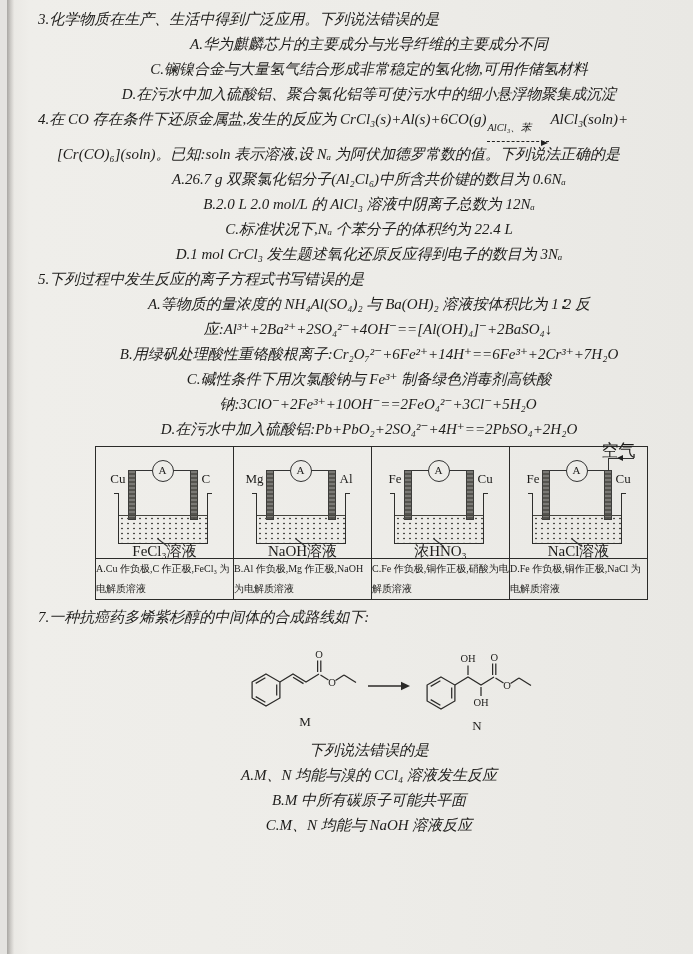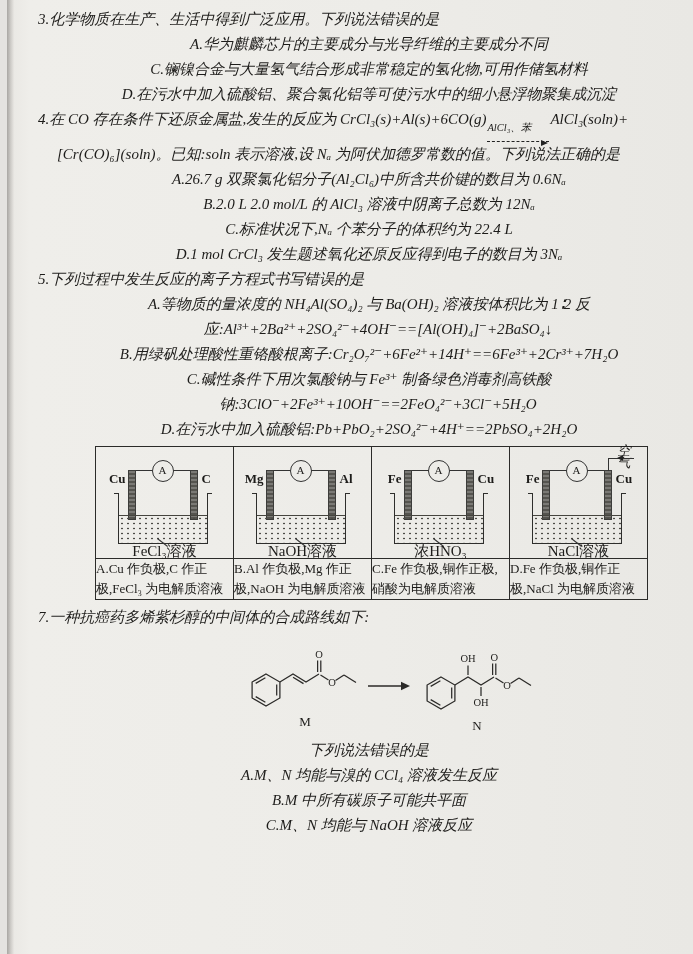--- a/index.html
+++ b/index.html
@@ -20,43 +20,43 @@
   .rxn{display:inline-block;vertical-align:-7px;text-align:left;margin:0 1px;text-indent:0;}
   .rxn-label{display:block;font-size:10.5px;line-height:11px;}
   .rxn-line{display:block;position:relative;width:62px;height:8px;
             border-bottom:1.3px dashed #222;}
   .rxn-line::after{content:"";position:absolute;right:-2px;bottom:-4.5px;
             border:3.5px solid transparent;border-left:7px solid #222;}
   
   table.cells{border-collapse:collapse;table-layout:fixed;margin:4px 0 5px 71px;}
   table.cells td{border:1.3px solid #2b2b29;width:137px;padding:0;vertical-align:top;}
   td.figcell{height:110px;}
-  td.optcell{font-size:13px;line-height:20px;padding:5px 8px 6px;vertical-align:top;}
+  td.optcell{font-size:10px;line-height:20px;padding:5px 8px 6px;vertical-align:top;}
   .fig{position:relative;width:126px;height:106px;margin:5px auto 0;font-size:13px;}
   .wire{position:absolute;left:30px;top:18px;width:62px;border-top:1.2px solid #333;}
   .el{position:absolute;top:18px;width:8px;height:50px;background:#6b6b69;
       border:1px solid #3c3c3a;box-sizing:border-box;
       background-image:repeating-linear-gradient(0deg,#55544f 0 2px,#7a7975 2px 4px);}
   .el-l{left:26px;} .el-r{left:88px;}
-  .lab{position:absolute;top:20px;line-height:14px;font-weight:bold;}
+  .lab{position:absolute;top:20px;line-height:14px;}
   .lab-l{right:102px;} .lab-r{left:100px;}
   .meter{position:absolute;left:50px;top:8px;width:20px;height:20px;border:1.2px solid #333;
          border-radius:50%;background:#edece8;font-size:11px;line-height:19px;text-align:center;}
   .beaker{position:absolute;left:16px;top:42px;width:90px;height:50px;
           border:1.4px solid #2e2e2c;border-top:none;box-sizing:border-box;}
   .beaker::before{content:"";position:absolute;top:-1px;left:-5px;width:5px;border-top:1.4px solid #2e2e2c;}
   .beaker::after{content:"";position:absolute;top:-1px;right:-5px;width:5px;border-top:1.4px solid #2e2e2c;}
   .sol{position:absolute;left:0;right:0;bottom:0;height:27px;border-top:1px solid #46453f;
        background-image:radial-gradient(circle,#4c4b46 0.9px,transparent 1.15px);
        background-size:6px 5px;}
   .sol-tick{position:absolute;left:54px;top:90px;width:13px;border-top:1.1px solid #333;
        transform:rotate(38deg);}
   .sol-name{position:absolute;left:-10px;width:146px;top:92px;text-align:center;
        font-size:15px;line-height:14px;}
-  .air-name{position:absolute;left:102px;top:-7px;font-size:13px;line-height:12px;font-style:italic;}
+  .air-name{position:absolute;left:86px;top:-7px;font-size:17px;line-height:12px;}
   .air-v{position:absolute;left:92px;top:6px;height:13px;border-left:1.2px solid #333;}
   .air-h{position:absolute;left:92px;top:6px;width:26px;border-top:1.2px solid #333;}
   .air-head{position:absolute;left:98px;top:3px;width:0;height:0;
        border:3.5px solid transparent;border-right:6.5px solid #222;}
   
   .fig-row{display:flex;align-items:center;margin:6px 0 2px 215px;height:100px;}
   .fig-row svg{display:block;}
   .struct line,.struct path,.struct polygon{stroke:#2b2a28;stroke-width:1.25;fill:none;}
   .struct text{fill:#1d1c1a;font-family:"Liberation Serif","DejaVu Serif",serif;}
   .atom{font-size:10.5px;} .mn{font-size:13px;}

